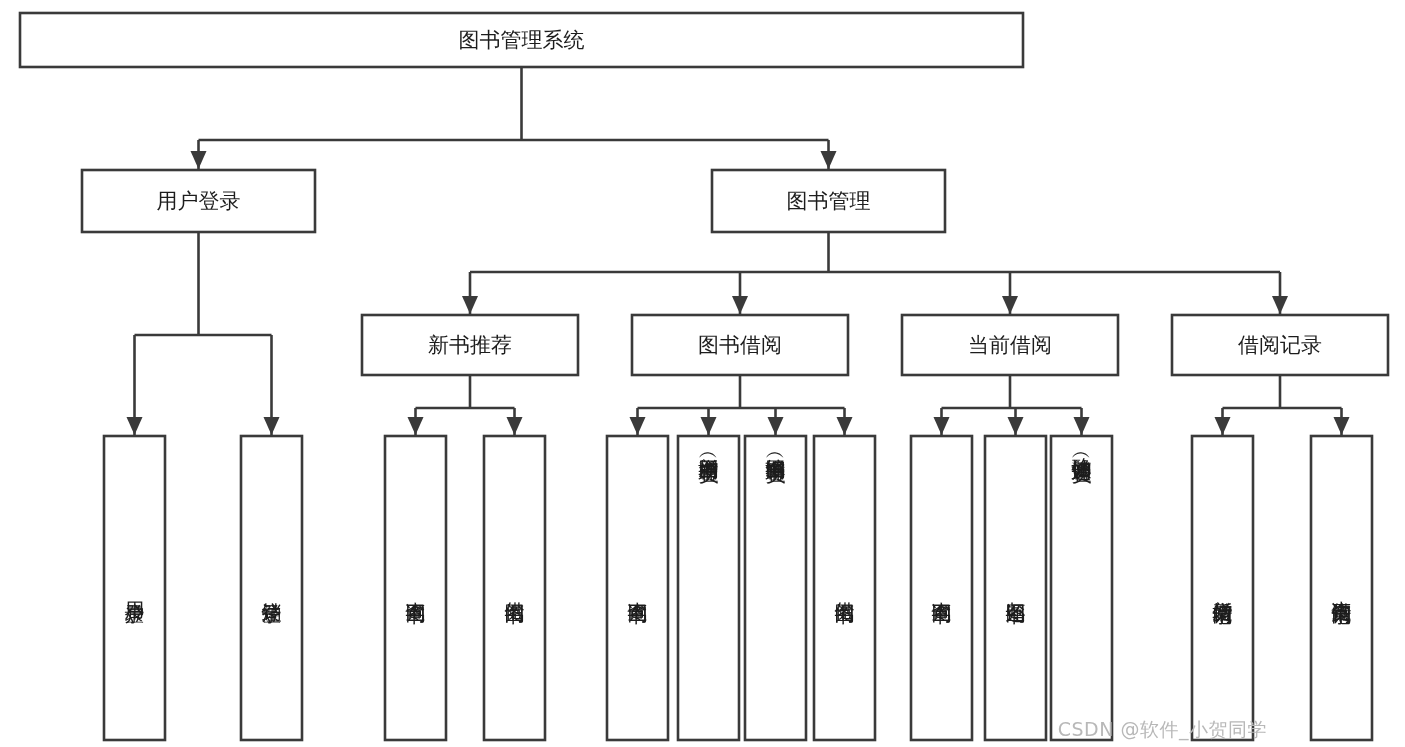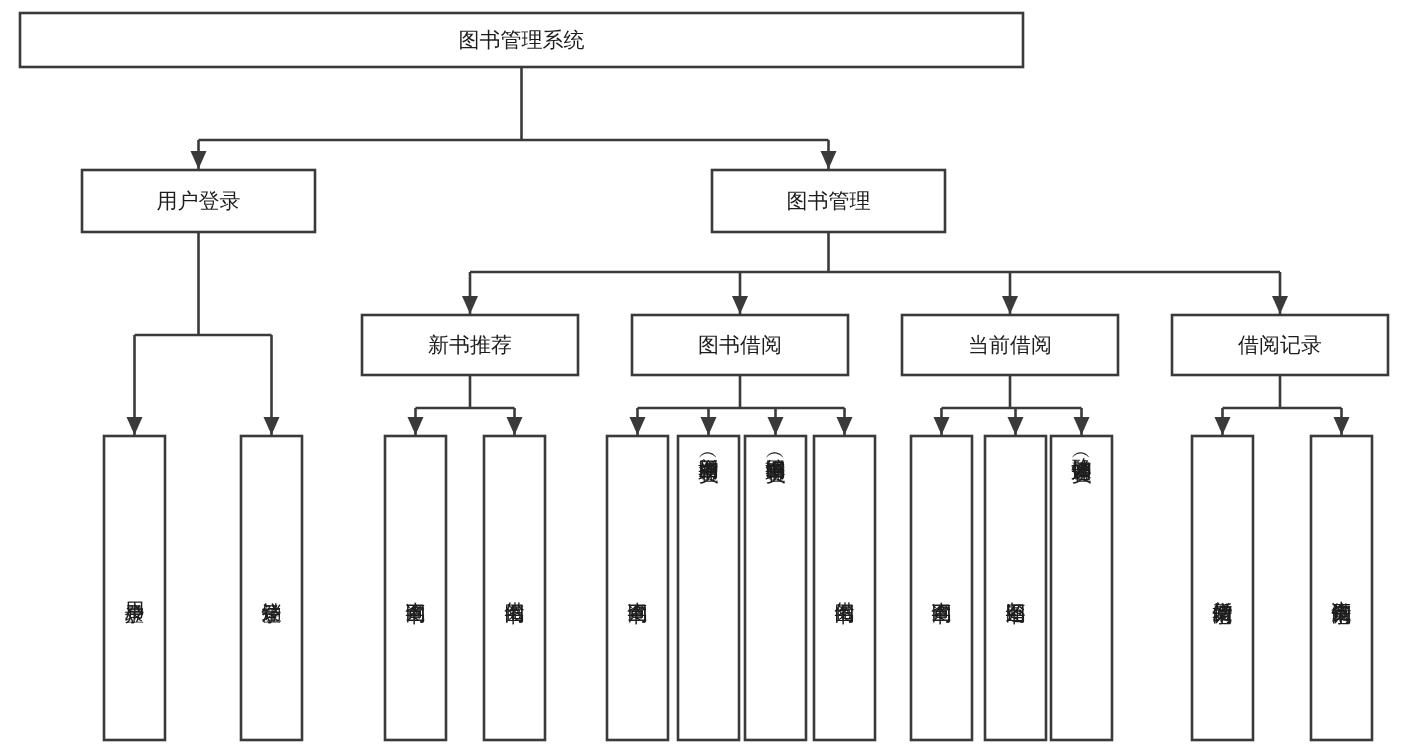--- a/index.html
+++ b/index.html
@@ -179,13 +179,14 @@
       <div class="vlabel" style="left: 607px; top: 436px; width: 61px; height: 304px;">查询图书</div>
       <div class="vlabel top-aligned" style="left: 678px; top: 442px; width: 61px; height: 298px;">新增图书（管理员）</div>
       <div class="vlabel top-aligned" style="left: 745px; top: 442px; width: 61px; height: 298px;">编辑图书（管理员）</div>
       <div class="vlabel" style="left: 814px; top: 436px; width: 61px; height: 304px;">借阅图书</div>
       <div class="vlabel" style="left: 911px; top: 436px; width: 61px; height: 304px;">查询图书</div>
       <div class="vlabel" style="left: 985px; top: 436px; width: 61px; height: 304px;">归还图书</div>
       <div class="vlabel top-aligned" style="left: 1051px; top: 442px; width: 61px; height: 298px;">确认归还（管理员）</div>
       <div class="vlabel" style="left: 1192px; top: 436px; width: 61px; height: 304px;">新增借阅记录</div>
       <div class="vlabel" style="left: 1311px; top: 436px; width: 61px; height: 304px;">查询借阅记录</div>
     </div>
+  <div class="watermark">CSDN @软件_小贺同学</div>
 </div>
 
 </body></html>

